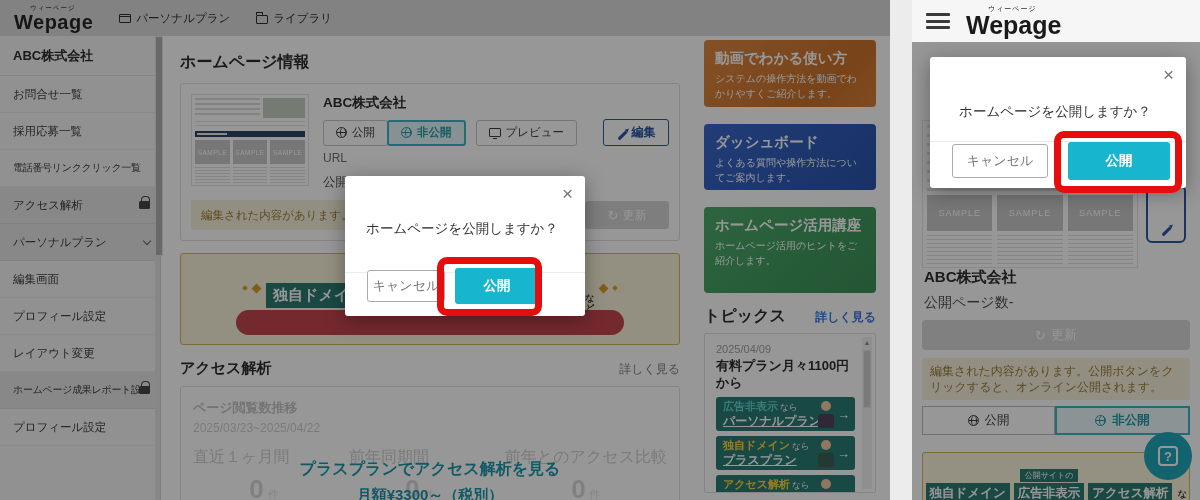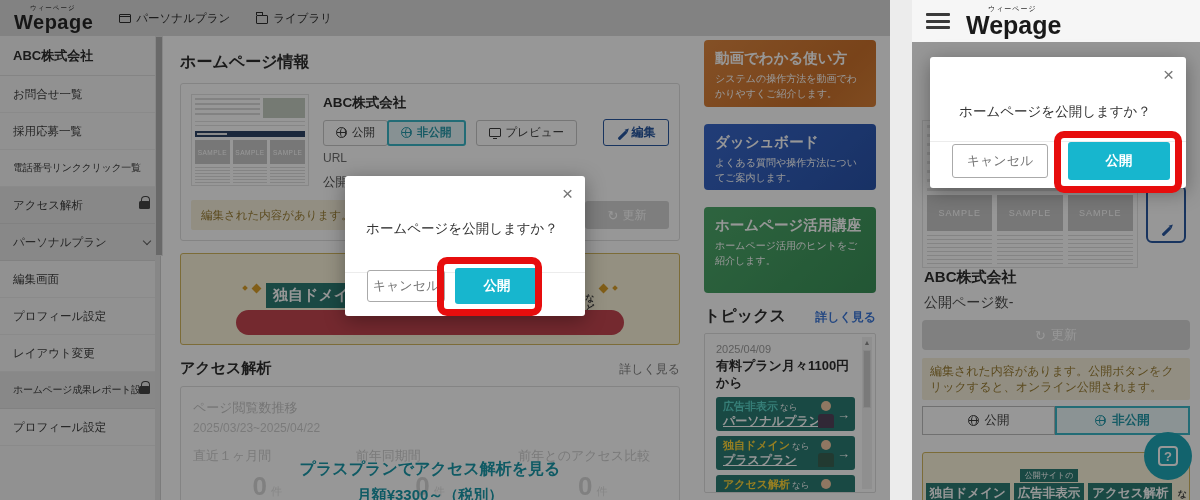--- a/index.html
+++ b/index.html
@@ -91,25 +91,25 @@
 .kw-top{background:#20756c;color:#fff;font-size:8.5px;padding:1px 5px;white-space:nowrap}
 .etc{writing-mode:vertical-rl;font-size:9px;color:#333;font-weight:bold;line-height:1;margin-left:1px}
 .sparkle{width:7px;height:7px;background:#d89a1e;transform:rotate(45deg);align-self:center}
 .sparkle.sm{width:4px;height:4px}
 .promo-pill{position:absolute;left:11%;right:11%;bottom:9px;height:25px;background:#c13c47;border-radius:13px;cursor:pointer;border:none}
 
 .access-head{display:flex;align-items:baseline;margin-top:14px}
 .access-head .more{margin-left:auto;font-size:12px;color:#777;cursor:pointer}
 .access-card{margin-top:8px;border:1px solid #ddd;border-radius:3px;position:relative;height:150px;padding:12px;overflow:hidden}
 .faded{opacity:.3}
-.ac-title{font-size:13px;font-weight:normal;color:#333}
+.ac-title{font-size:13px;font-weight:bold;color:#333}
 .ac-date{font-size:12px;color:#555;margin-top:4px}
 .ac-stats{display:flex;gap:14px;margin-top:12px}
 .ac-col{flex:1;border-bottom:3px solid #9fc5c5;padding-bottom:6px}
-.ac-label{font-size:13px;color:#555;white-space:nowrap}
+.ac-label{font-size:16px;color:#555;white-space:nowrap}
 .ac-val{margin-top:6px;text-align:center;font-size:26px;font-weight:bold;color:#777}
 .ac-val .unit{font-size:11px;font-weight:normal;color:#999;margin-left:4px}
 .ac-overlay{position:absolute;left:0;right:0;top:72px;text-align:center;color:#0d93a5;font-weight:bold}
 .ac-overlay .l1{font-size:16px;cursor:pointer}
 .ac-overlay .l2{font-size:15px;margin-top:6px}
 
 .d-right{position:absolute;left:700px;top:36px;right:0;bottom:0;padding:4px 14px 0 4px}
 .pcard{border-radius:4px;padding:9px 11px;color:#fff;cursor:pointer;position:relative;overflow:hidden}
 .pcard+.pcard{margin-top:17px}
 .pcard .pt{font-size:14.5px;font-weight:bold;line-height:1.25}

